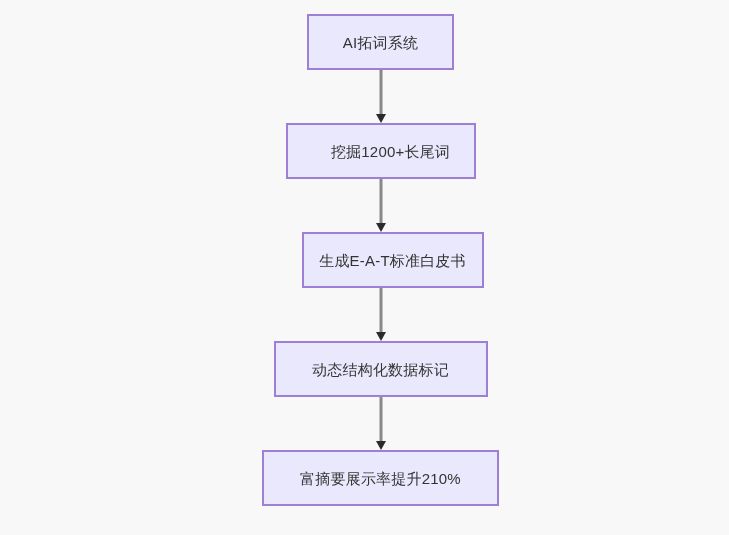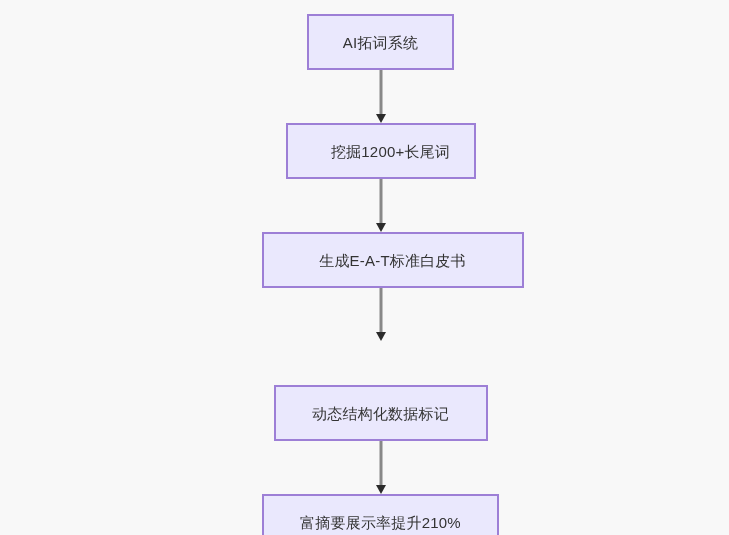--- a/index.html
+++ b/index.html
@@ -72,22 +72,22 @@
     transform: translateX(-50%);
     width: 0;
     height: 0;
     border-left: 5px solid transparent;
     border-right: 5px solid transparent;
     border-top: 9px solid #2b2b2b;
   }
   
   .w-n1 { width: 147px; }
   .w-n2 { width: 190px; padding-left: 20px; }
-  .w-n3 { width: 262px; margin-left: 24px; }
-  .w-n4 { width: 214px; margin-top: 44px; }
+  .w-n3 { width: 182px; margin-left: 24px; }
+  .w-n4 { width: 214px; }
   .w-n5 { width: 237px; }
 </style>
 </head>
 <body>
 
 <div id="flowchart-canvas">
   <div class="flow-column">
 
     <div class="node-box w-n1">
       <span class="node-label">AI拓词系统</span>

